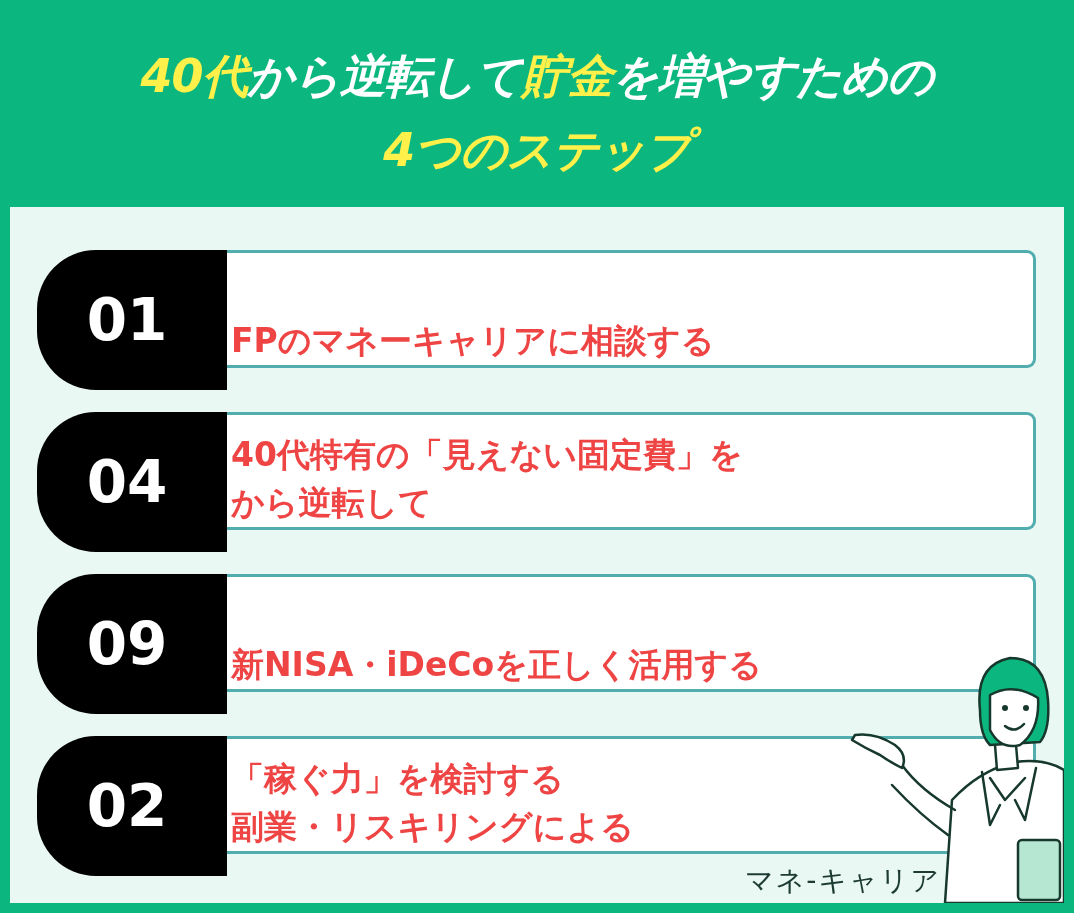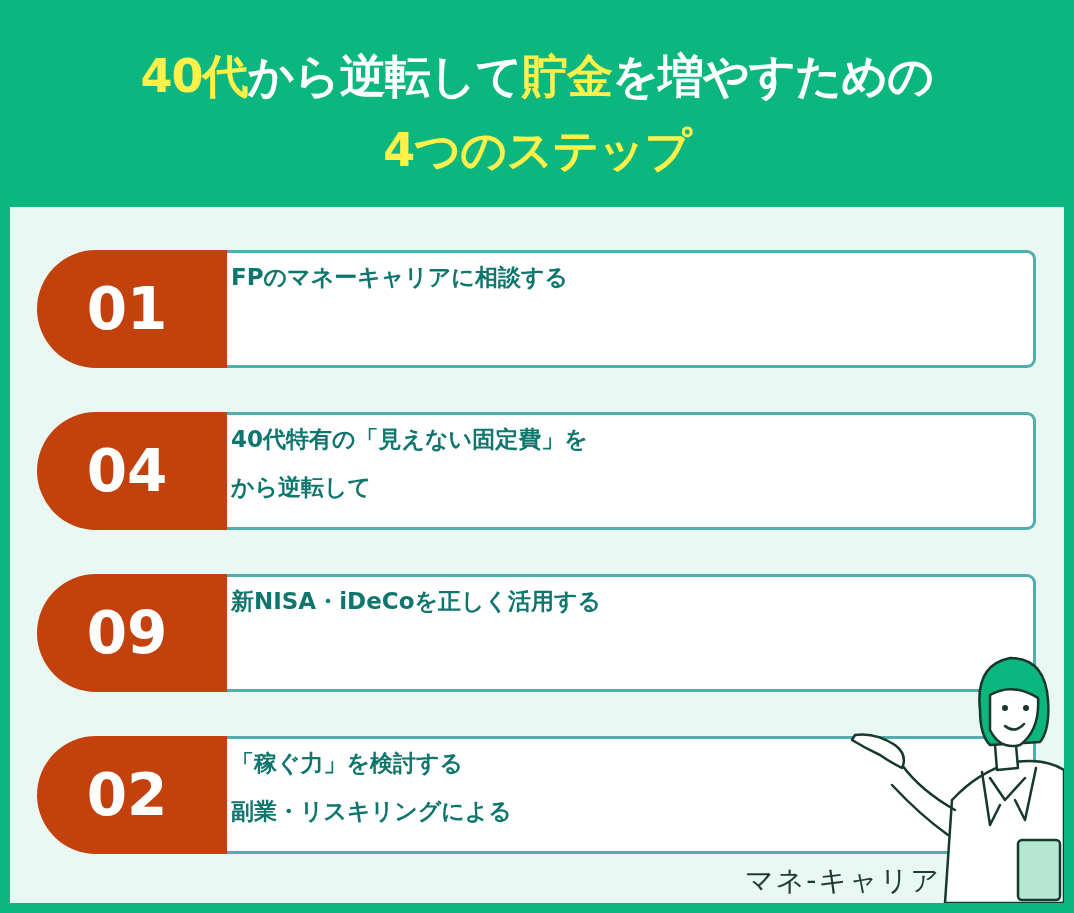--- a/index.html
+++ b/index.html
@@ -4,52 +4,52 @@
 <style>
   html, body { margin: 0; padding: 0; }
   body {
     width: 1074px; height: 913px; overflow: hidden;
     background: #0cb77f;
     font-family: "DejaVu Sans", "Liberation Sans", sans-serif;
     position: relative;
   }
   .header {
     position: absolute; left: 0; top: 0; width: 1074px; height: 207px;
-    text-align: center; color: #ffffff; font-weight: bold;
+    text-align: center; color: #ffffff; font-weight: bold; font-style: italic;
   }
   .title-line {
     position: absolute; left: 0; width: 100%;
     font-size: 46px; line-height: 56px; letter-spacing: -1px;
     white-space: nowrap;
   }
   .title-line.l1 { top: 48px; }
   .title-line.l2 { top: 122px; }
   .hl { color: #fff04a; }
 
   .panel {
     position: absolute; left: 10px; top: 207px; width: 1054px; height: 696px;
     background: #e9f8f3;
   }
   .step {
     position: absolute; left: 37px; width: 999px; height: 118px;
   }
   .step-num {
-    position: absolute; left: 0; top: 0; width: 190px; height: 118px;
-    background: #c2410c; border-radius: 59px 0 0 59px;
+    position: absolute; left: 0; top: 0; width: 190px; height: 140px;
+    background: #000000; border-radius: 59px 0 0 59px;
     color: #ffffff; font-weight: bold; font-size: 58px;
     display: flex; align-items: center; justify-content: center;
     padding-right: 10px; box-sizing: border-box;
   }
   .step-box {
     position: absolute; left: 166px; top: 0; width: 833px; height: 118px;
     background: #ffffff; border: 3px solid #52adaf; border-left: none;
     border-radius: 0 9px 9px 0; box-sizing: border-box;
-    display: flex; flex-direction: column; justify-content: flex-start;
+    display: flex; flex-direction: column; justify-content: flex-end;
     padding-left: 28px;
-    color: #0f766e; font-weight: bold; font-size: 23px; line-height: 48px;
+    color: #ef4444; font-weight: bold; font-size: 33px; line-height: 48px;
   }
   .step-box span { display: block; white-space: nowrap; }
 
   .illustration {
     position: absolute; left: 840px; top: 650px; width: 224px; height: 253px;
   }
   .logo {
     position: absolute; left: 745px; top: 862px; font-size: 28px; font-weight: normal;
     color: #1d3b33; letter-spacing: 2px; white-space: nowrap;
   }

